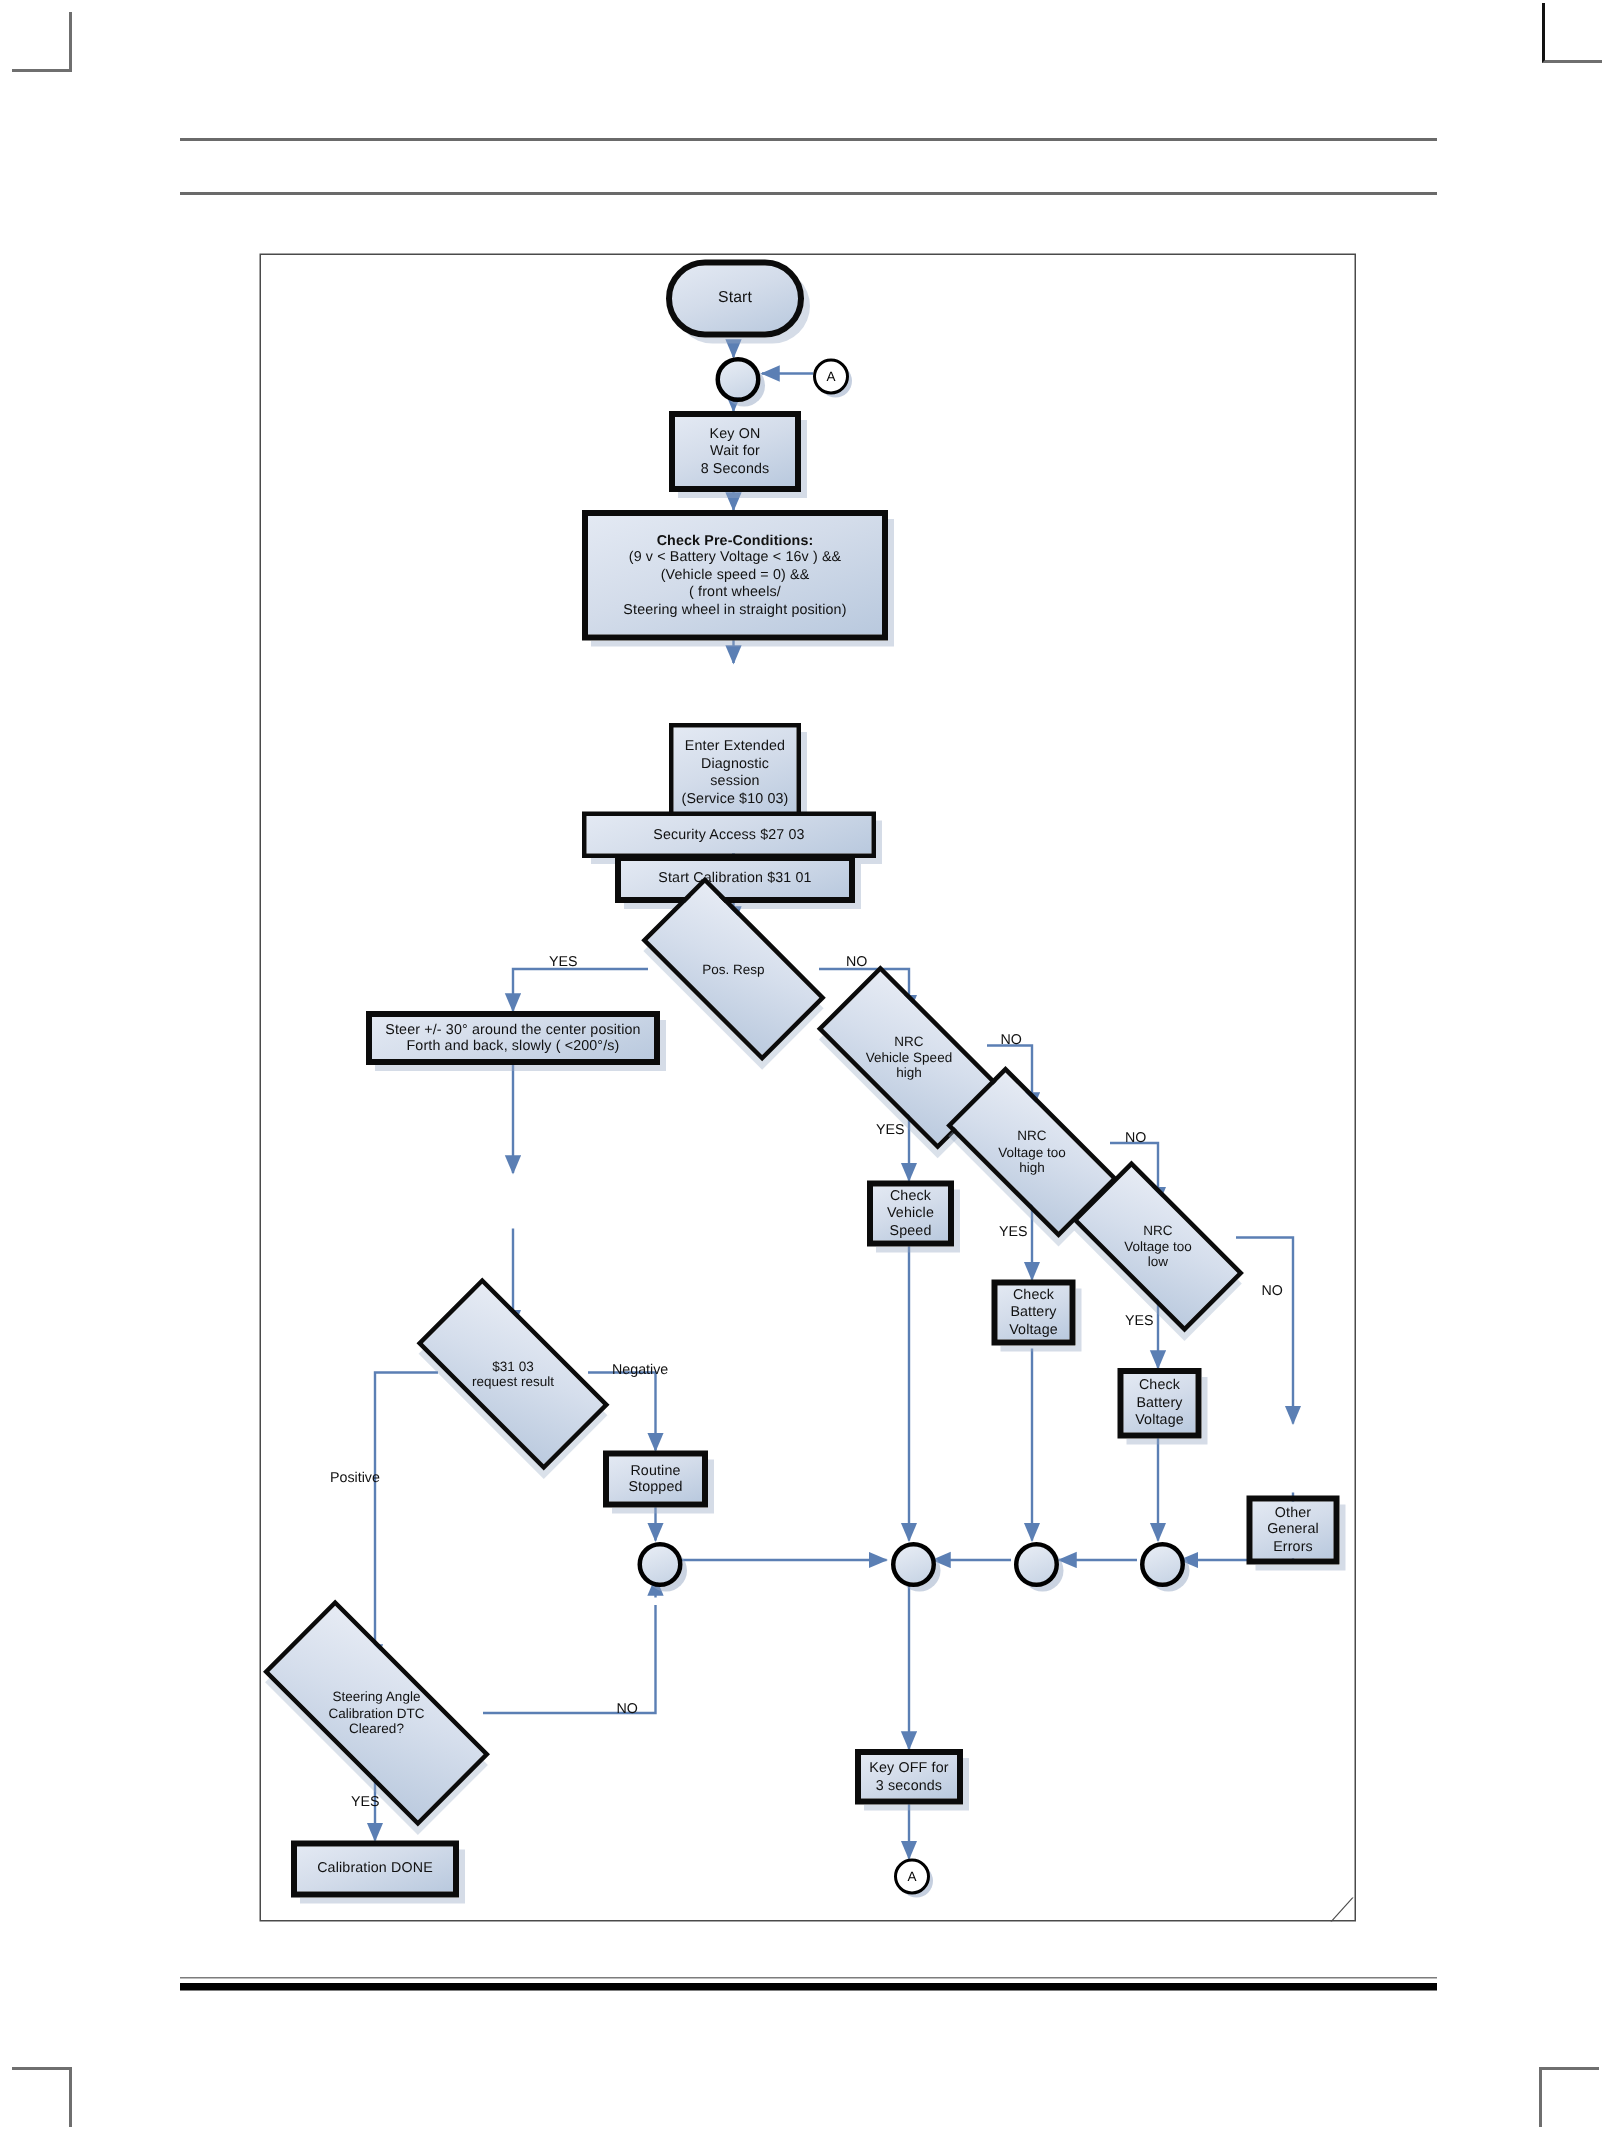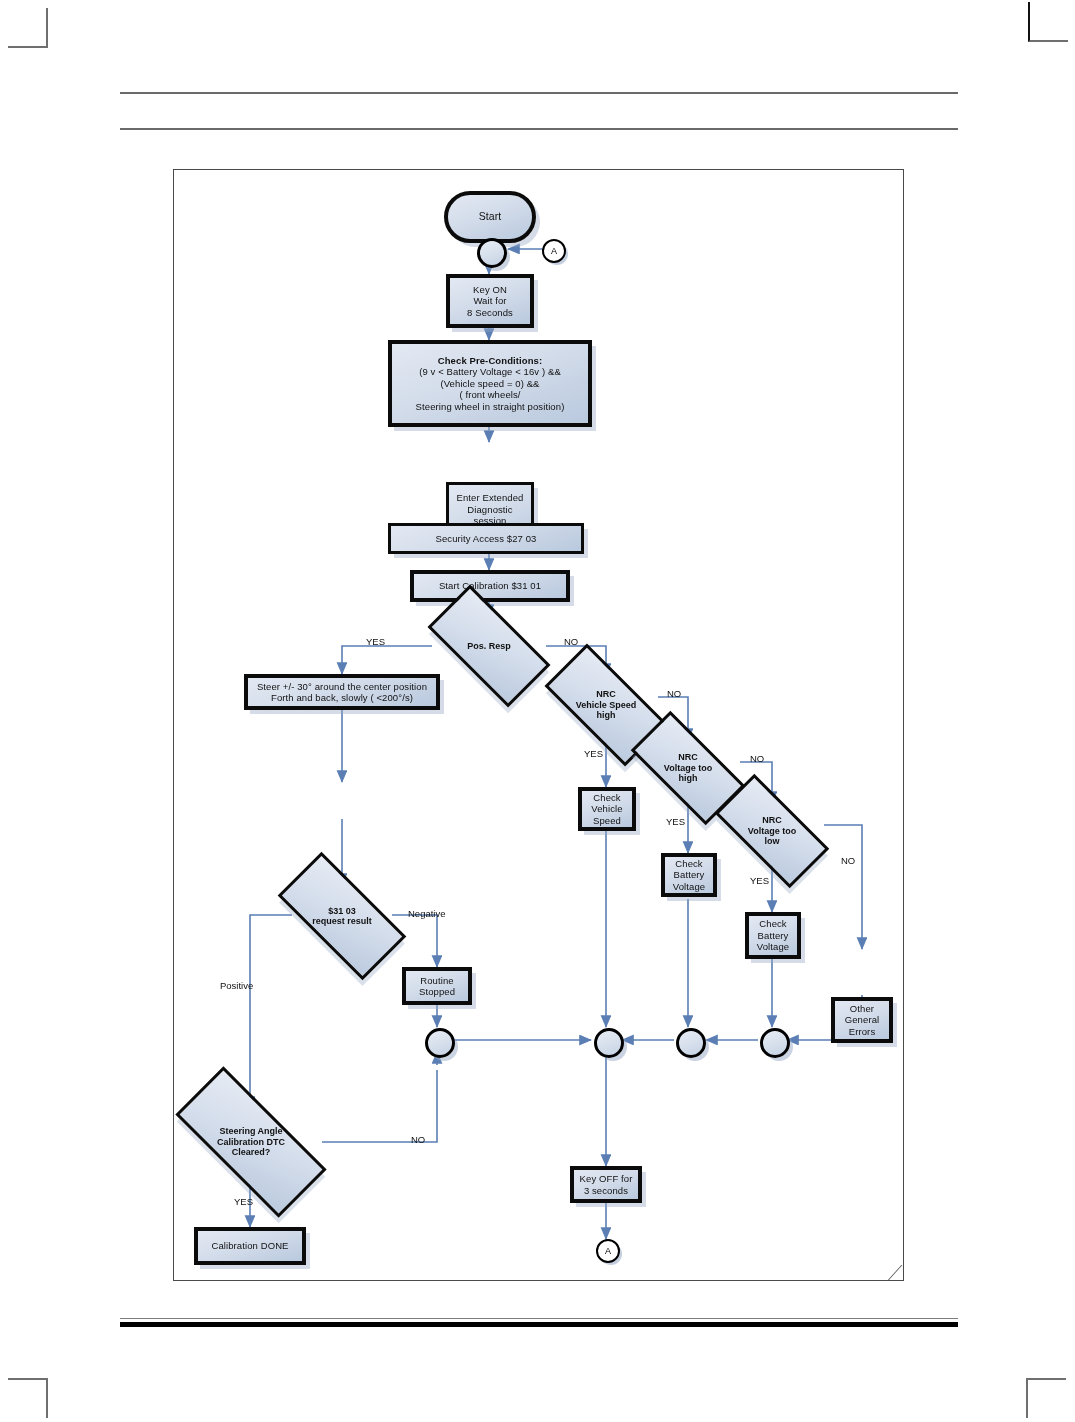--- a/index.html
+++ b/index.html
@@ -35,21 +35,21 @@
         border:4px solid #0b0b0b;
         display:flex;align-items:center;justify-content:center;text-align:center;
         color:#111;font-size:9.5px;line-height:11.5px;letter-spacing:.1px;
         box-shadow:5px 5px 0 -1px rgba(150,168,196,.40);}
   .node span{display:block;padding:0 3px;}
 
   .node.start{border-radius:26px;font-size:10.5px;}
   .node.slim{border-width:3px;}
 
   
-  .dia{position:absolute;display:flex;align-items:center;justify-content:center;font-weight:bold;}
+  .dia{position:absolute;display:flex;align-items:center;justify-content:center;}
   .dia .shape{position:absolute;inset:0;
         background:linear-gradient(160deg,#e6ebf4 0%,#d5deec 45%,#bccbdf 100%);
         border:3px solid #0b0b0b;
         transform:rotate(45deg);
         box-shadow:5px 5px 0 -1px rgba(150,168,196,.35);}
   .dia .txt{position:relative;z-index:2;text-align:center;color:#111;
         font-size:9px;line-height:10.5px;white-space:pre-line;}
 
   
   .circ{position:absolute;width:24px;height:24px;border-radius:50%;
@@ -151,21 +151,21 @@
         <path d="M275,870 L417,870" marker-end="url(#ah)"></path>
         <path d="M584,870 L532,870" marker-end="url(#ah)"></path>
         <path d="M500,870 L448,870" marker-end="url(#ah)"></path>
 
         <path d="M432,884 L432,996" marker-end="url(#ah)"></path>
 
         <path d="M432,1033 L432,1069" marker-end="url(#ah)"></path>
       </g>
     </svg>
 
-    <div class="node start" style="left:270px;top:21px;width:92px;height:52px;">
+    <div class="node start" style="left:270px;top:3px;width:92px;height:52px;">
       <span>Start</span>
     </div>
 
     <div class="circ" style="left:303px;top:68px;"></div>
 
     <div class="conn" style="left:368px;top:69px;">
       <span>A</span>
     </div>
 
     <div class="node" style="left:272px;top:104px;width:88px;height:54px;white-space:pre-line;">
@@ -182,21 +182,21 @@
       <span>Steering wheel in straight position)</span>
     </div>
 
     <div class="node slim" style="left:272px;top:272px;width:88px;height:66px;white-space:pre-line;margin-top:40px;">
       <span>Enter Extended
 Diagnostic
 session
 (Service $10 03)</span>
     </div>
 
-    <div class="node slim" style="left:214px;top:353px;width:196px;height:31px;">
+    <div class="node slim" style="left:214px;top:371px;width:196px;height:31px;">
       <span>Security Access $27 03</span>
     </div>
 
     <div class="node" style="left:236px;top:400px;width:160px;height:32px;">
       <span>Start Calibration  $31 01</span>
     </div>
 
     <div class="dia" style="left:258px;top:446px;width:114px;height:60px;">
       <div class="shape"></div>
       <div class="txt">Pos. Resp</div>

